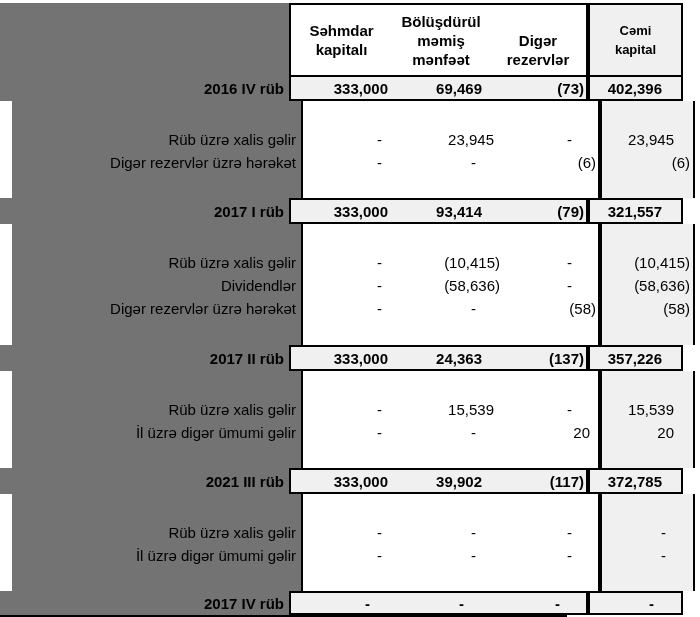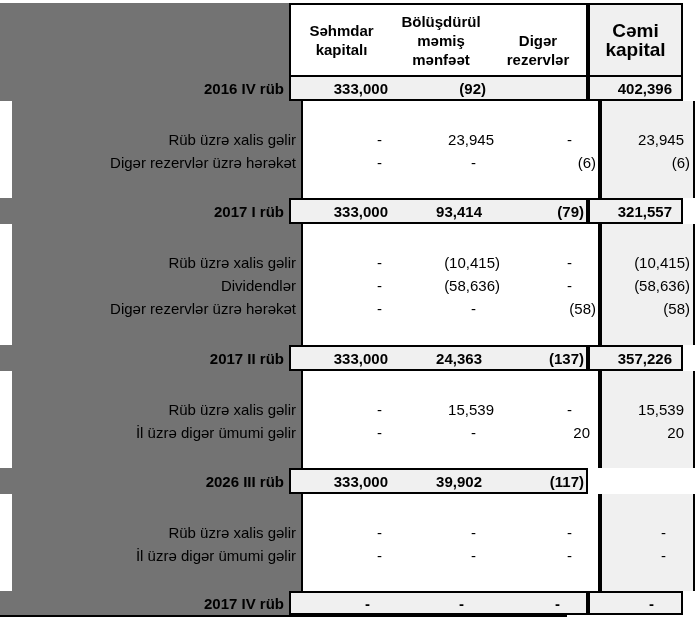--- a/index.html
+++ b/index.html
@@ -34,21 +34,21 @@
   .hcol{
     box-sizing:border-box;display:flex;align-items:center;justify-content:center;
     text-align:center;font-weight:bold;font-size:15px;line-height:19px;
     white-space:pre-line;
   }
   .hcol.cB{width:101px;padding:0;}
   .hcol.cC{width:98px;padding:0;}
   .hcol.cD{width:96px;padding:0;margin-top:20px;}
   .header-band .total-cell{
     display:flex;align-items:center;justify-content:center;
-    text-align:center;font-weight:bold;font-size:19px;line-height:19px;
+    text-align:center;font-weight:bold;font-size:13px;line-height:19px;
     white-space:pre-line;
   }
   
   .quarter-band{height:26px;}
   .quarter-band .label-cell{font-weight:bold;}
   .quarter-band .mid-cell{
     border-top:2px solid #000;border-bottom:2px solid #000;
     background:#f0f0f0;align-items:center;
   }
   .quarter-band .total-cell{
@@ -64,21 +64,21 @@
   .section-band.h121{height:121px;}
   .sec-line{display:flex;height:23px;flex:0 0 23px;align-items:center;}
   .sec-label{height:23px;line-height:23px;font-size:15px;}
   
   .num{
     box-sizing:border-box;text-align:right;font-size:15px;line-height:23px;
   }
   .cB{width:101px;flex:0 0 101px;padding-right:4px;}
   .cC{width:98px;flex:0 0 98px;padding-right:8px;}
   .cD{width:96px;flex:0 0 96px;padding-right:8px;}
-  .cE{width:91px;padding-right:9px;margin-left:0;}
+  .cE{width:91px;padding-right:19px;margin-left:0;}
   .cB.dash{padding-right:22px;}
   .cC.dash{padding-right:26px;}
   .cD.dash{padding-right:26px;}
   .cE.dash{padding-right:27px;}
   .cC.neg{padding-right:2px;}
   .cD.neg{padding-right:2px;}
   .cE.neg{padding-right:3px;}
   .bottom-close{border-bottom:2px solid #000;}
 </style>
 </head>
@@ -98,21 +98,22 @@
 rezervlər</div>
     </div>
     <div class="total-cell">Cəmi
 kapital</div>
   </div>
 
   <div class="band quarter-band">
     <div class="label-cell">2016 IV rüb</div>
     <div class="mid-cell">
       <div class="num cB">333,000</div>
-      <div class="num cD neg">(92)</div>
+      <div class="num cC">69,469</div>
+      <div class="num cD neg">(73)</div>
     </div>
     <div class="total-cell">
       <div class="num cE">402,396</div>
     </div>
   </div>
 
   <div class="band section-band h97">
     <div class="label-cell">
       <div class="sec-label">Rüb üzrə xalis gəlir</div>
       <div class="sec-label">Digər rezervlər üzrə hərəkət</div>
@@ -206,25 +207,28 @@
         <div class="num cD">20</div>
       </div>
     </div>
     <div class="total-cell">
       <div class="num cE">15,539</div>
       <div class="num cE">20</div>
     </div>
   </div>
 
   <div class="band quarter-band">
-    <div class="label-cell">2026 III rüb</div>
+    <div class="label-cell">2021 III rüb</div>
     <div class="mid-cell">
       <div class="num cB">333,000</div>
       <div class="num cC">39,902</div>
       <div class="num cD neg">(117)</div>
+    </div>
+    <div class="total-cell">
+      <div class="num cE">372,785</div>
     </div>
   </div>
 
   <div class="band section-band h97">
     <div class="label-cell">
       <div class="sec-label">Rüb üzrə xalis gəlir</div>
       <div class="sec-label">İl üzrə digər ümumi gəlir</div>
     </div>
     <div class="mid-cell">
       <div class="sec-line">

